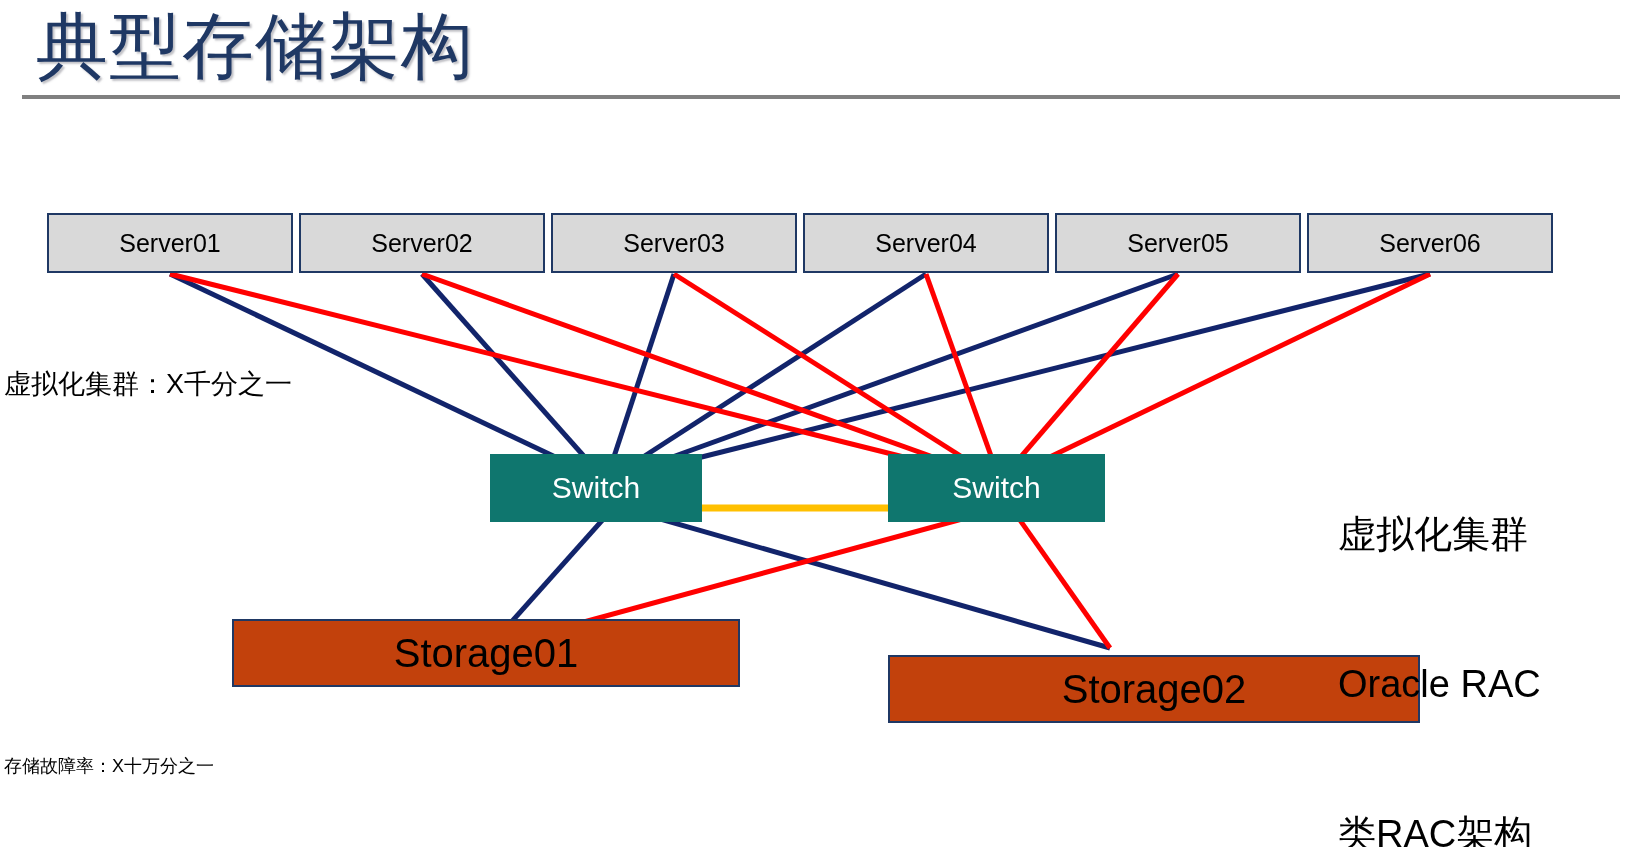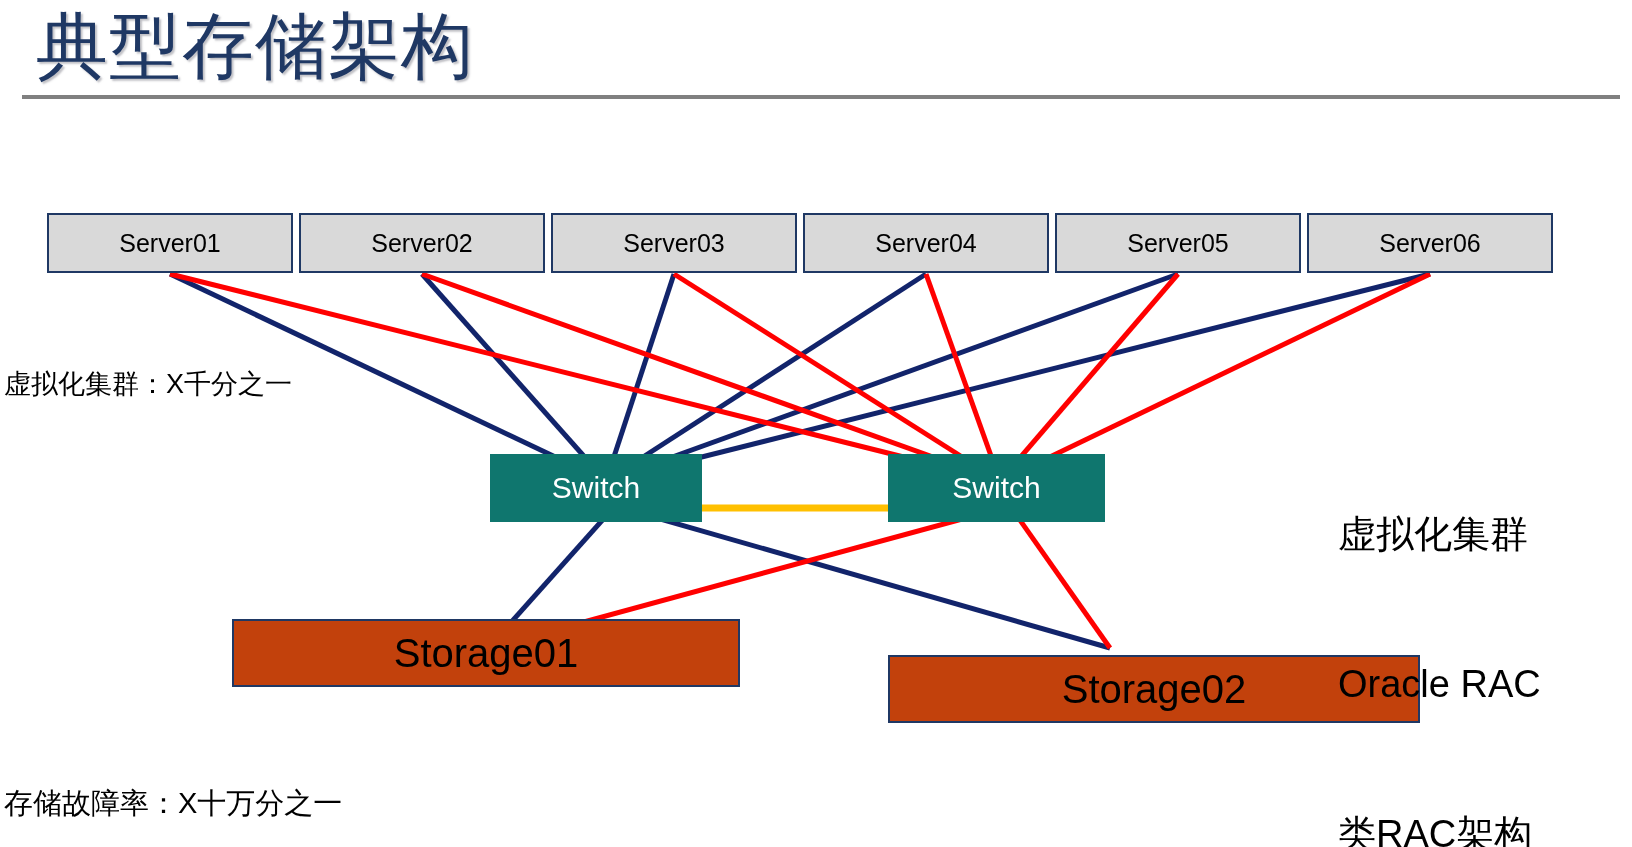--- a/index.html
+++ b/index.html
@@ -89,22 +89,22 @@
     white-space: pre;
   }
   #server-failure-note {
     left: 4px;
     top: 367px;
     font-size: 27px;
     line-height: 34px;
   }
   #storage-failure-note {
     left: 4px;
-    top: 786px;
-    font-size: 29px;
+    top: 749px;
+    font-size: 18px;
     line-height: 34px;
   }
   #cluster-note {
     left: 1338px;
     top: 409px;
     font-size: 38px;
     line-height: 50px;
   }
   #cluster-note .cluster-line { display: block; }
 </style>

